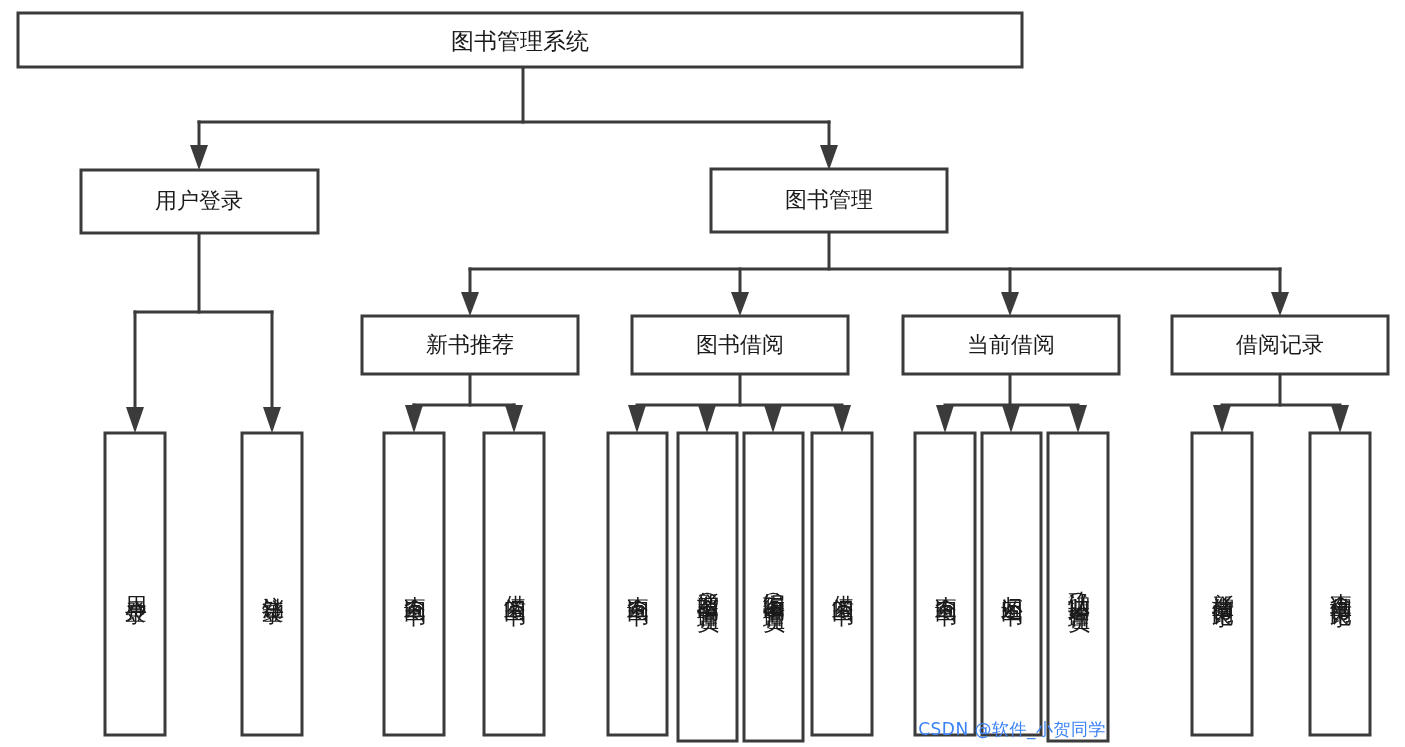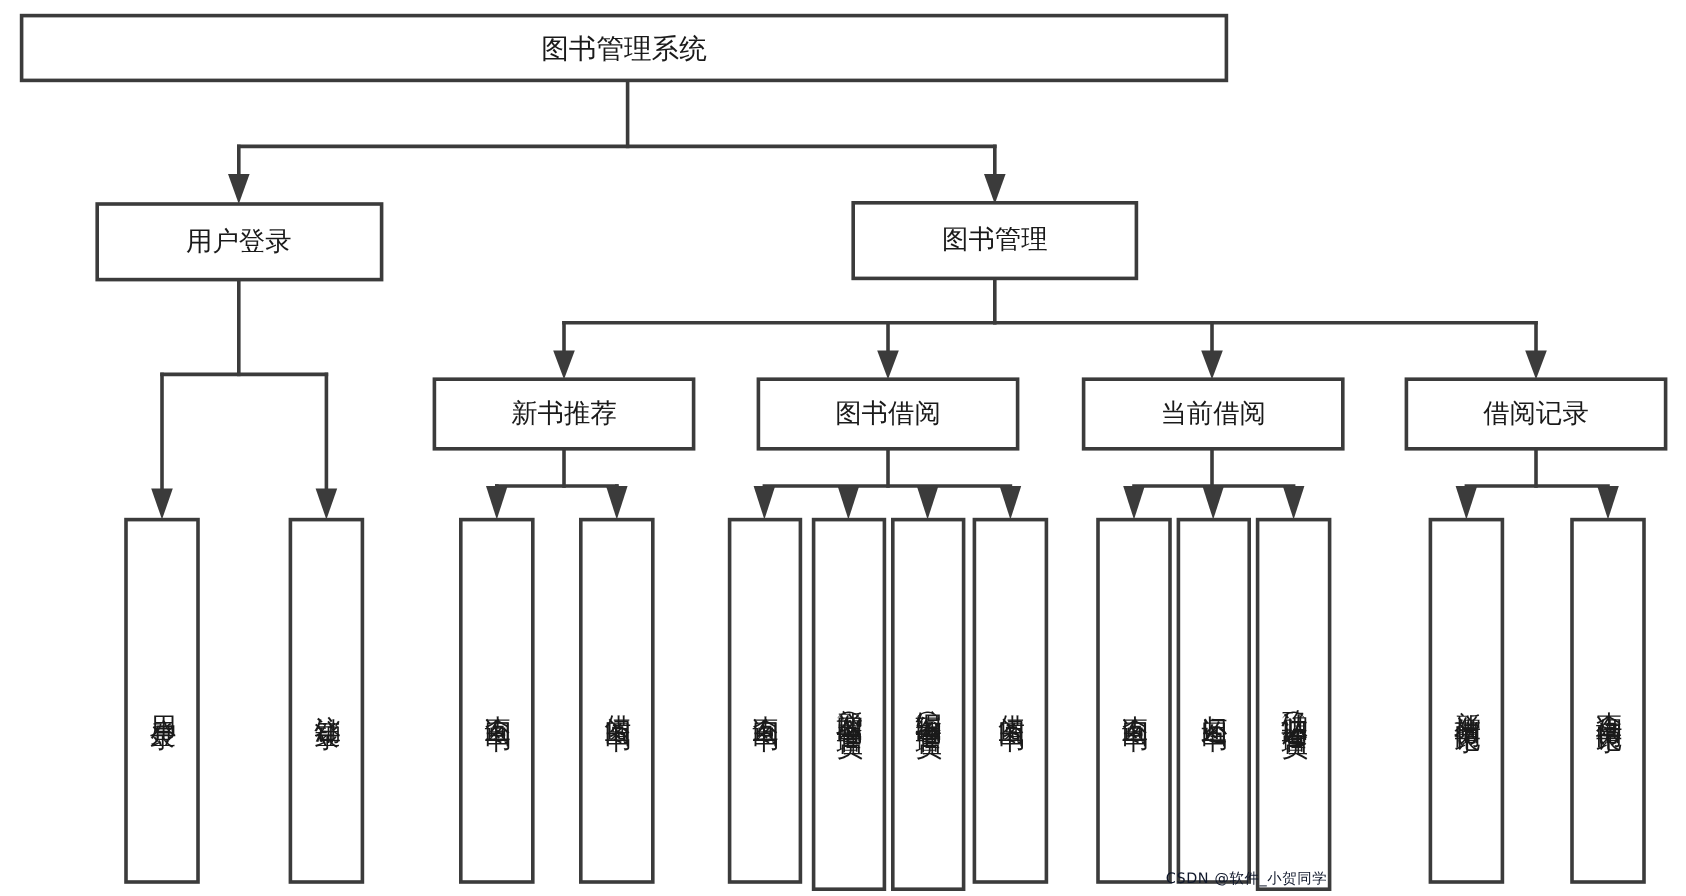--- a/index.html
+++ b/index.html
@@ -21,21 +21,21 @@
     font-family:"DejaVu Sans","Liberation Sans",sans-serif;
     fill:#1a1a1a;font-size:22px;
     writing-mode:vertical-rl;text-orientation:upright;
     letter-spacing:3px;
     dominant-baseline:middle;text-anchor:middle;
   }
   .title-label{font-size:23px;}
   .watermark{
     position:absolute;right:8px;bottom:6px;
     font-family:"DejaVu Sans","Liberation Sans",sans-serif;
-    font-size:12px;color:#0f172a;white-space:nowrap;
+    font-size:17px;color:#3b82f6;white-space:nowrap;
     letter-spacing:0.5px;
   }
 </style>
 </head>
 <body>
 
 <div id="diagram-root">
 
   <svg id="tree" viewBox="0 0 1405 747" xmlns="http://www.w3.org/2000/svg">
 

